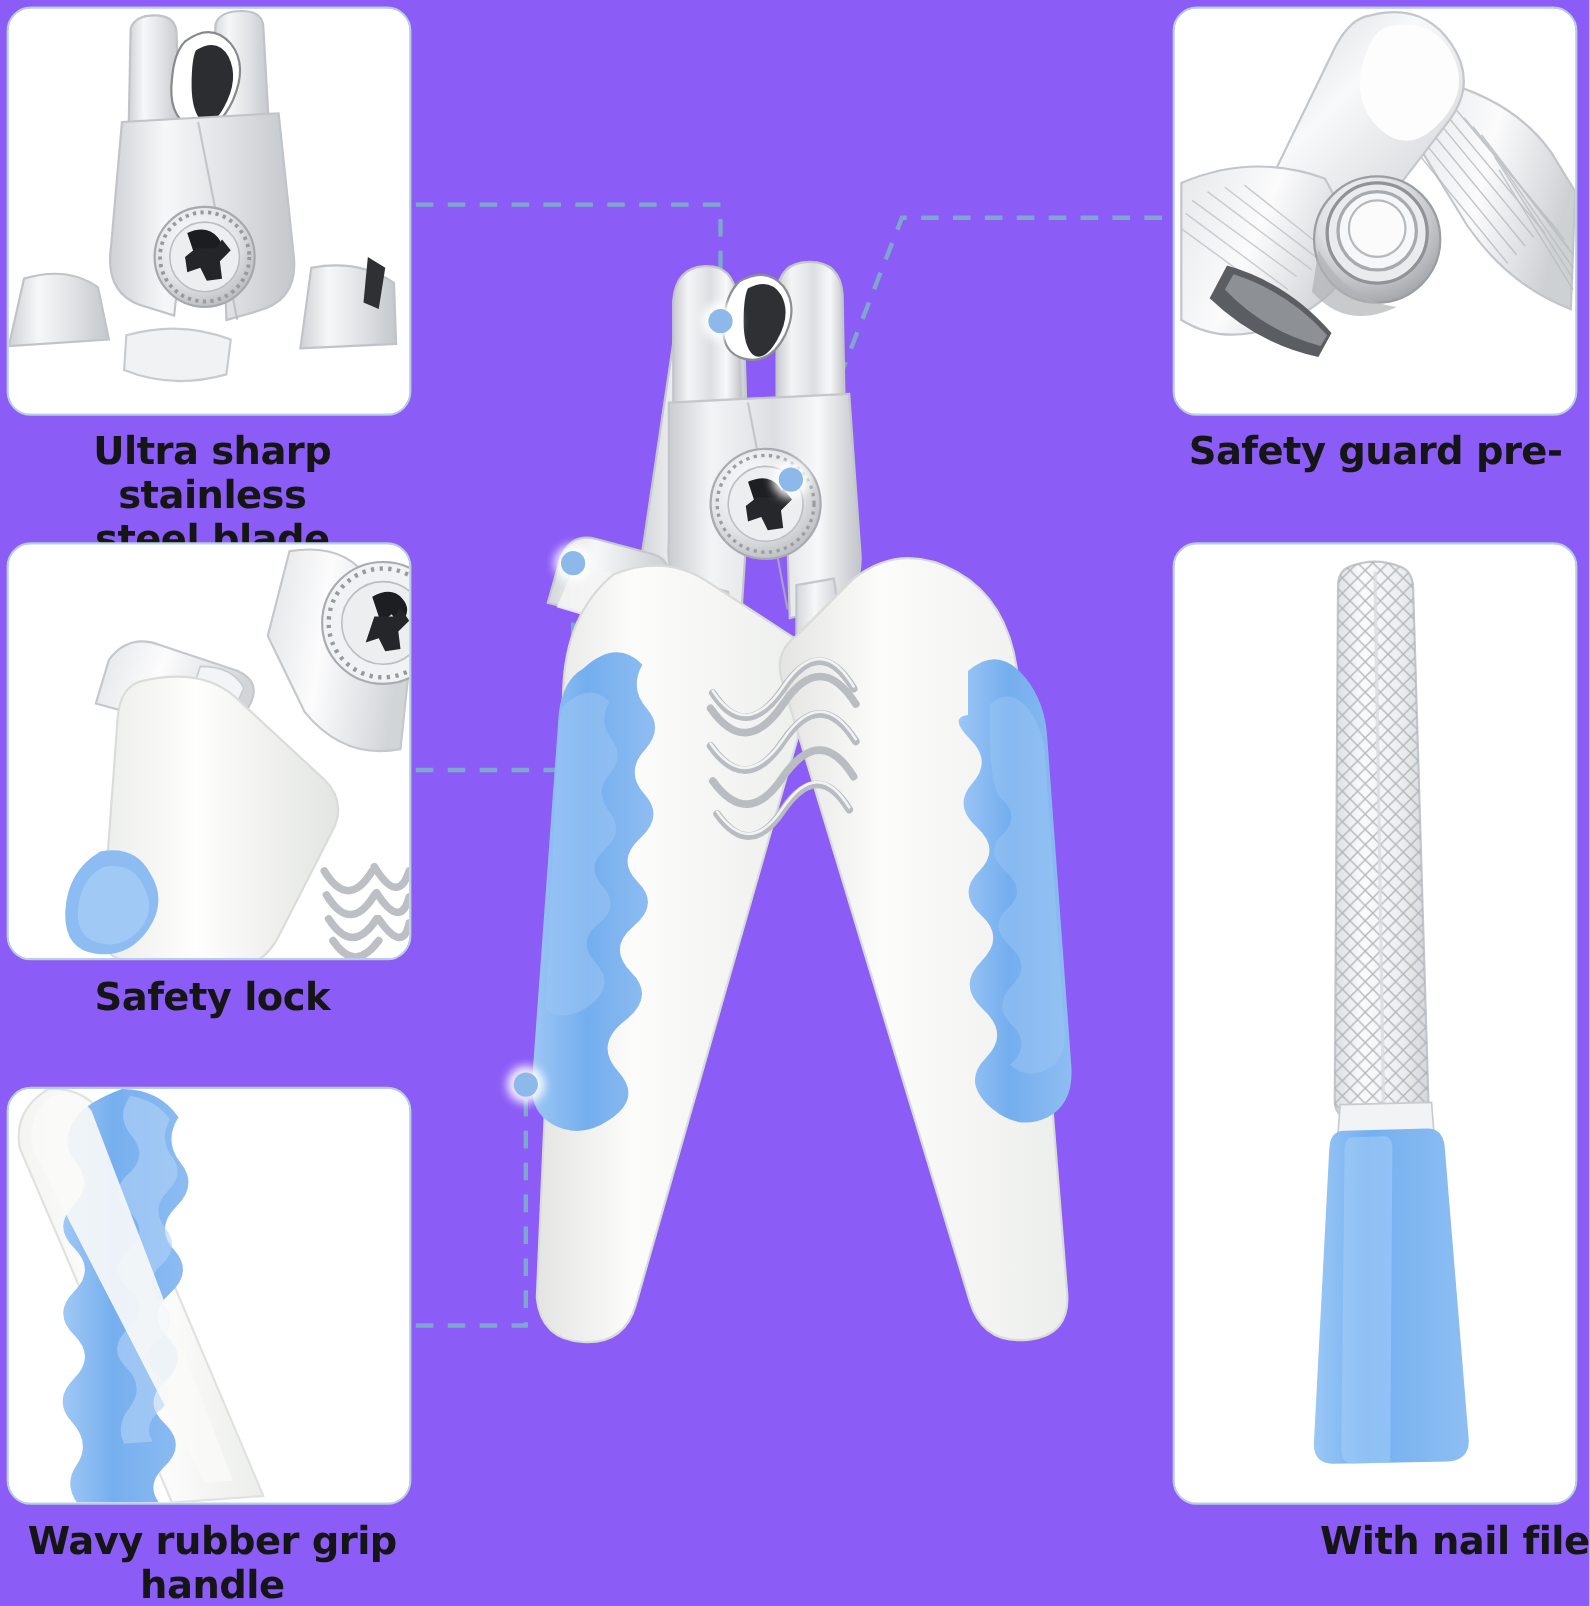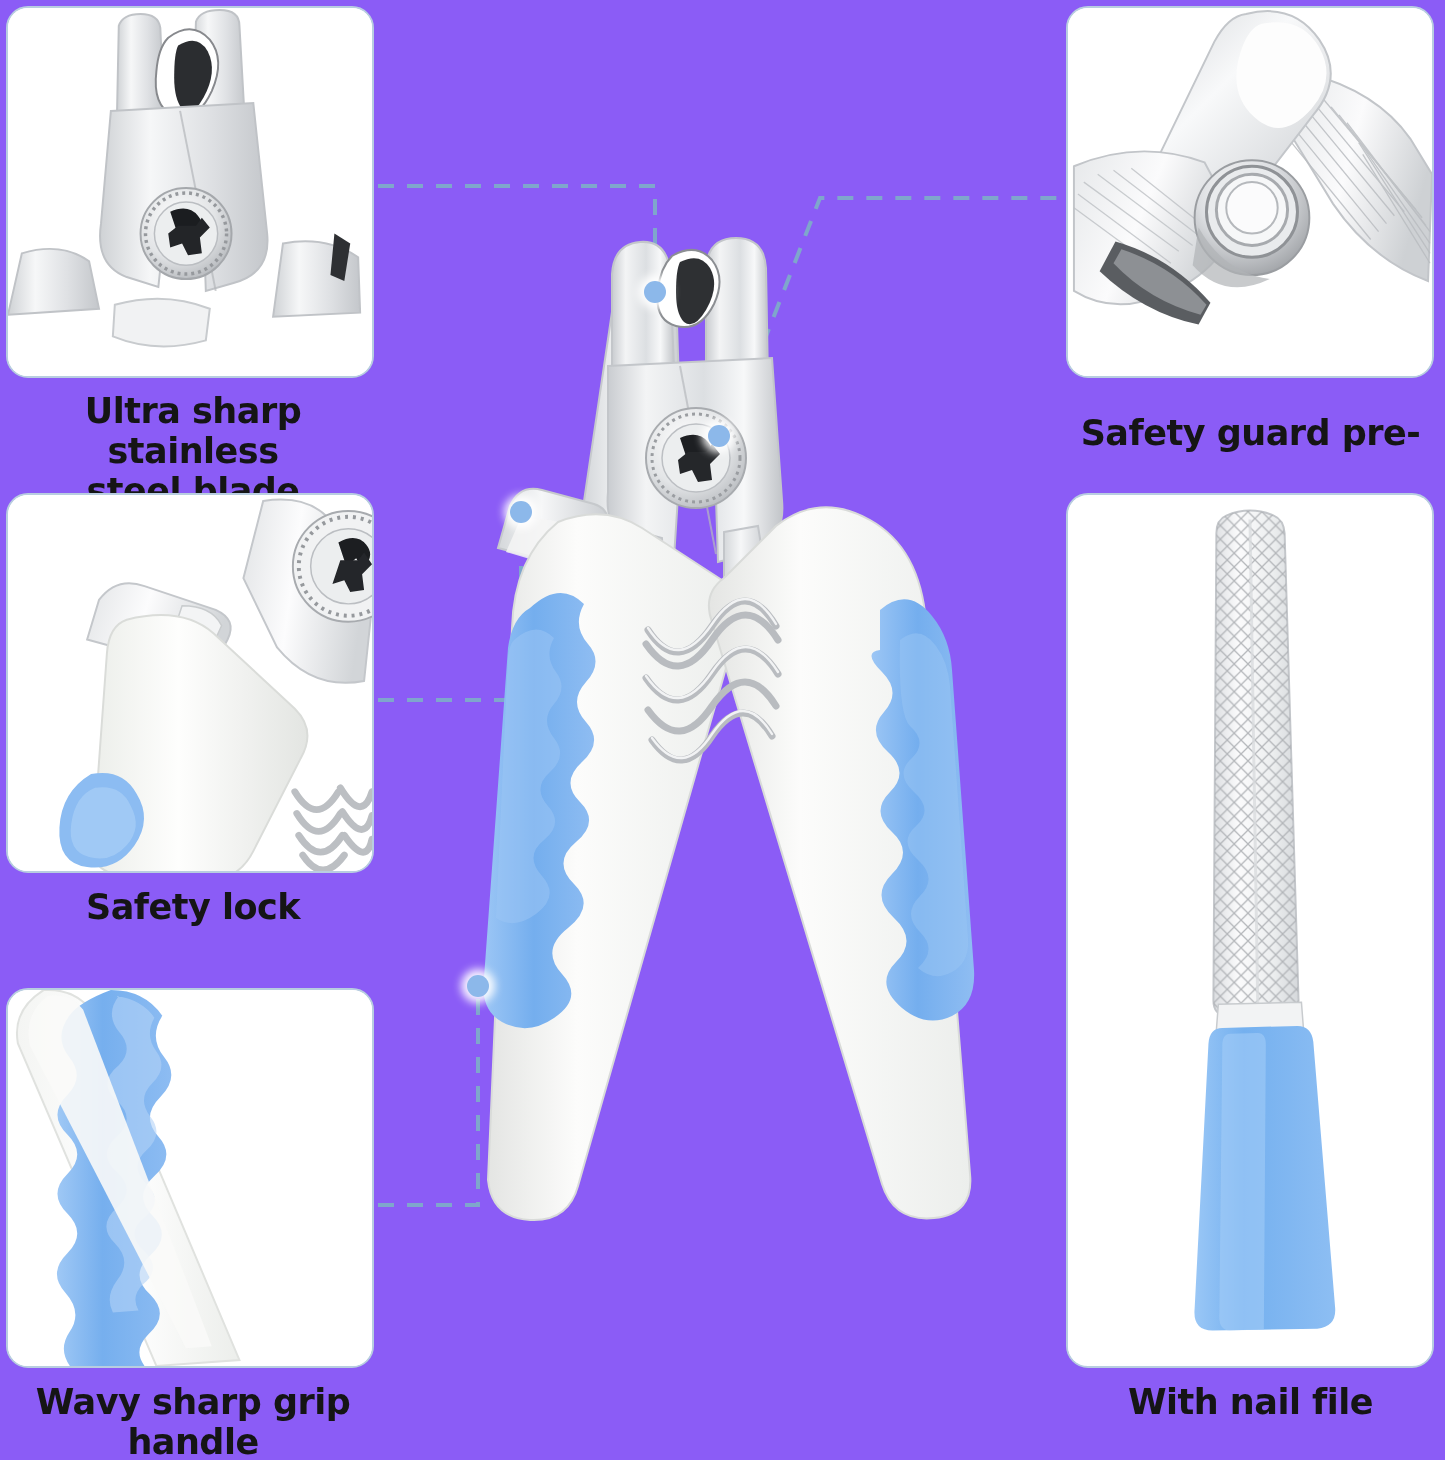--- a/index.html
+++ b/index.html
@@ -286,21 +286,21 @@
       <path d="M 48 236 q 56 16 96 62 l -12 22 q -56 -12 -100 -54 z" fill="#5a5d61"></path>
       <path d="M 54 244 q 50 16 86 56 l -6 10 q -52 -14 -88 -52 z" fill="#8d9094"></path>
 
       <circle cx="186" cy="212" r="58" fill="url(#g3)" stroke="#9a9da1" stroke-width="2"></circle>
       <circle cx="186" cy="206" r="46" fill="#e9ebed" stroke="#8f9296" stroke-width="3"></circle>
       <circle cx="186" cy="204" r="36" fill="#f6f7f8" stroke="#a7aaae" stroke-width="3"></circle>
       <circle cx="186" cy="202" r="26" fill="#fbfbfc" stroke="#b5b8bc" stroke-width="2"></circle>
       <path d="M 132 222 q 26 46 72 52 q -46 22 -78 -14 z" fill="#b0b3b7" opacity="0.7"></path>
     </svg>
   </div>
-  <div class="panel-caption" style="left:1056px; top:392px; width:389px;margin-top:22px;">
+  <div class="panel-caption" style="left:1056px; top:392px; width:389px;">
     <div>Safety guard pre-</div>
   </div>
 
   <div class="panel" style="left:6px; top:493px; width:368px; height:380px;">
     <svg viewBox="0 0 368 380" style="width:100%;height:100%;display:block;">
       <defs>
         <linearGradient id="s1" x1="0" y1="0" x2="1" y2="0.2">
           <stop offset="0%" stop-color="#e2e4e6"></stop>
             <stop offset="45%" stop-color="#fcfcfd"></stop>
           <stop offset="100%" stop-color="#d2d5d8"></stop>
@@ -369,21 +369,21 @@
 
       <path d="M 110 6 q 26 4 38 22 q -10 18 2 34 q 12 16 -4 32 q -16 16 -2 34 q 14 18 -4 34
                q -18 16 0 34 q 18 18 -2 34 q -20 16 0 34 q 18 18 -2 34 q -12 12 -4 26 l -26 2
                q -8 -16 4 -32 q 16 -20 -2 -38 q -18 -18 2 -36 q 20 -18 0 -36 q -20 -18 0 -36
                q 20 -18 0 -36 q -20 -18 2 -36 q 16 -16 0 -34 q -14 -18 0 -36 z" fill="#b2d2f7" opacity="0.6"></path>
 
       <path d="M 40 6 q 22 -4 36 14 L 206 360 l -26 2 L 22 56 q -6 -32 18 -50 z" fill="#fafaf8" opacity="0.9"></path>
     </svg>
   </div>
   <div class="panel-caption" style="left:0px; top:1383px; width:386px;">
-    <div>Wavy sharp grip</div>
+    <div>Wavy rubber grip</div>
     <div>handle</div>
   </div>
 
   <div class="panel" style="left:1066px; top:493px; width:368px; height:875px;">
     <svg viewBox="0 0 368 875" style="width:100%;height:100%;display:block;">
       <defs>
         <linearGradient id="f1" x1="0" y1="0" x2="1" y2="0">
           <stop offset="0%" stop-color="#dcdee1"></stop>
             <stop offset="30%" stop-color="#fbfbfc"></stop>
           <stop offset="70%" stop-color="#eceeef"></stop>
@@ -408,17 +408,17 @@
 
       <path d="M 184 22 L 192 522" stroke="#d9dcdf" stroke-width="3" fill="none" opacity="0.8"></path>
 
       <path d="M 152 512 l 84 -2 l 2 26 l -88 2 z" fill="#f2f3f4" stroke="#c8cbce" stroke-width="1.5"></path>
 
       <path d="M 156 536 l 76 -2 q 14 0 16 16 l 22 268 q 2 20 -18 22 l -106 2 q -20 0 -18 -22
                l 14 -268 q 1 -16 14 -16 z" fill="url(#f2)"></path>
       <path d="M 164 542 l 28 -1 q 8 0 8 12 l -2 288 l -34 1 q -12 0 -11 -16 l 3 -272 q 0 -12 8 -12 z" fill="#a6cef7" opacity="0.55"></path>
     </svg>
   </div>
-  <div class="panel-caption" style="left:1056px; top:1383px; width:389px;">
+  <div class="panel-caption" style="left:1056px; top:1383px; width:389px;text-align:right;">
     <div>With nail file</div>
   </div>
 
 </div>
 
 </body></html>

